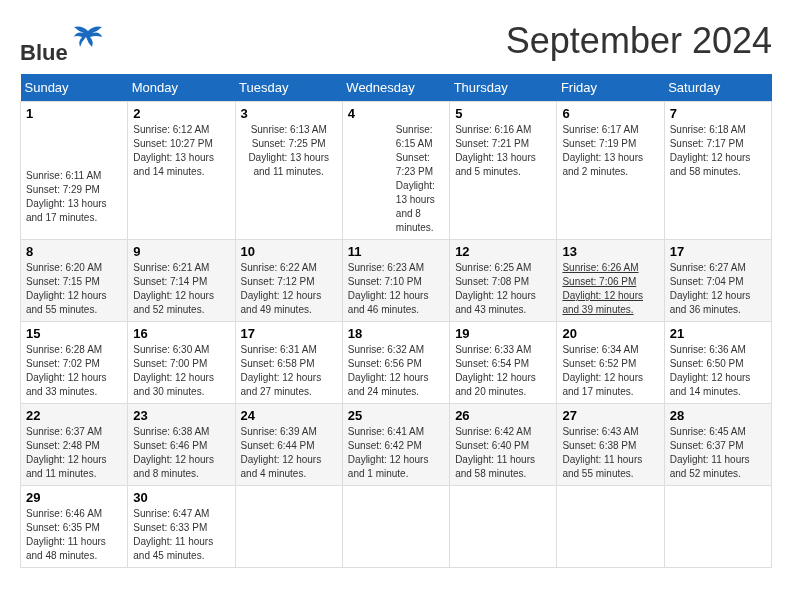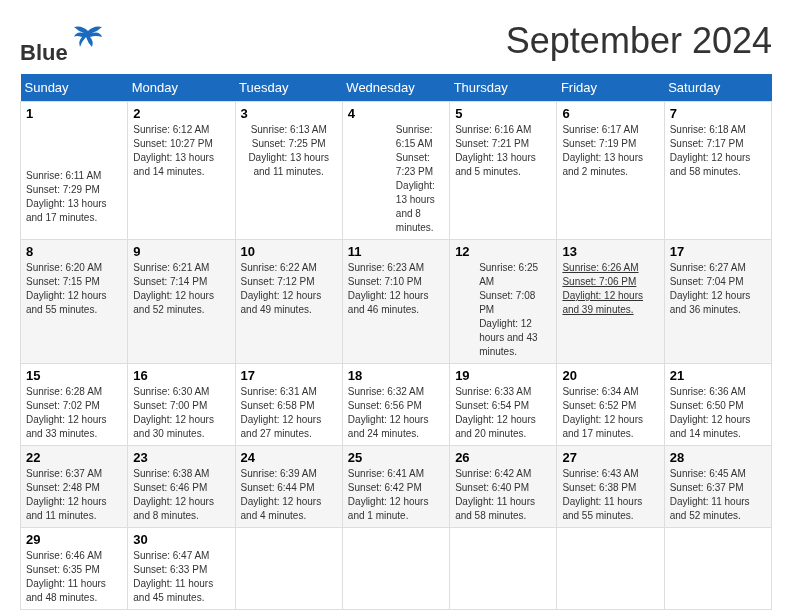--- a/index.html
+++ b/index.html
@@ -177,21 +177,21 @@
 Daylight: 12 hours and 49 minutes.</div>
         </td>
         <td>
           <span class="day-num">11</span>
           <div class="day-info" style="white-space: pre-line;">Sunrise: 6:23 AM
 Sunset: 7:10 PM
 Daylight: 12 hours and 46 minutes.</div>
         </td>
         <td>
           <span class="day-num">12</span>
-          <div class="day-info" style="white-space: pre-line; margin-left: 24px;">Sunrise: 6:25 AM
+          <div class="day-info" style="white-space: pre-line;">Sunrise: 6:25 AM
 Sunset: 7:08 PM
 Daylight: 12 hours and 43 minutes.</div>
         </td>
         <td>
           <span class="day-num">13</span>
           <div class="day-info" style="white-space: pre-line; text-decoration: underline;">Sunrise: 6:26 AM
 Sunset: 7:06 PM
 Daylight: 12 hours and 39 minutes.</div>
         </td>
         <td>

